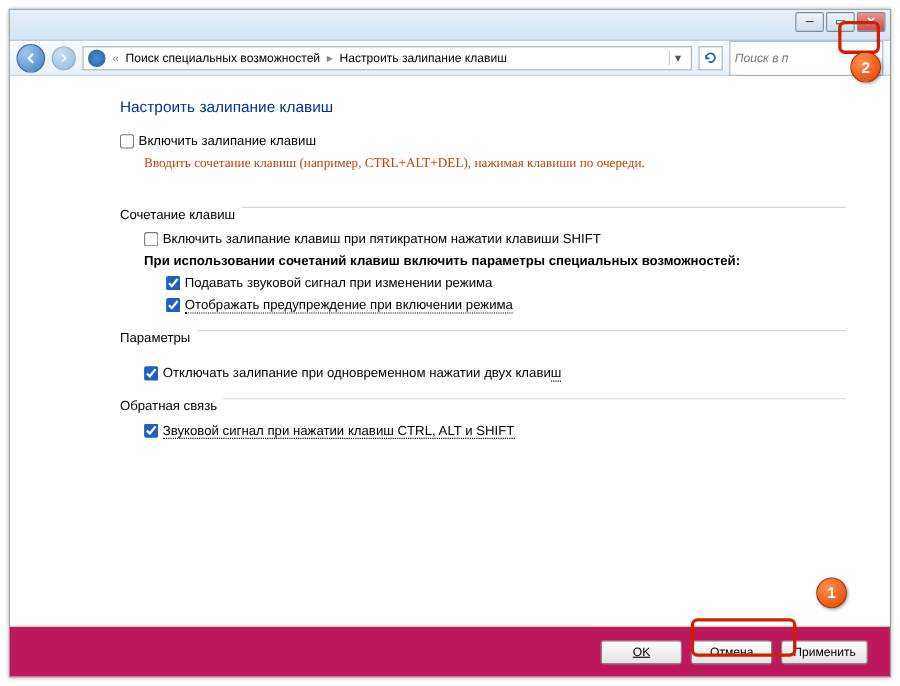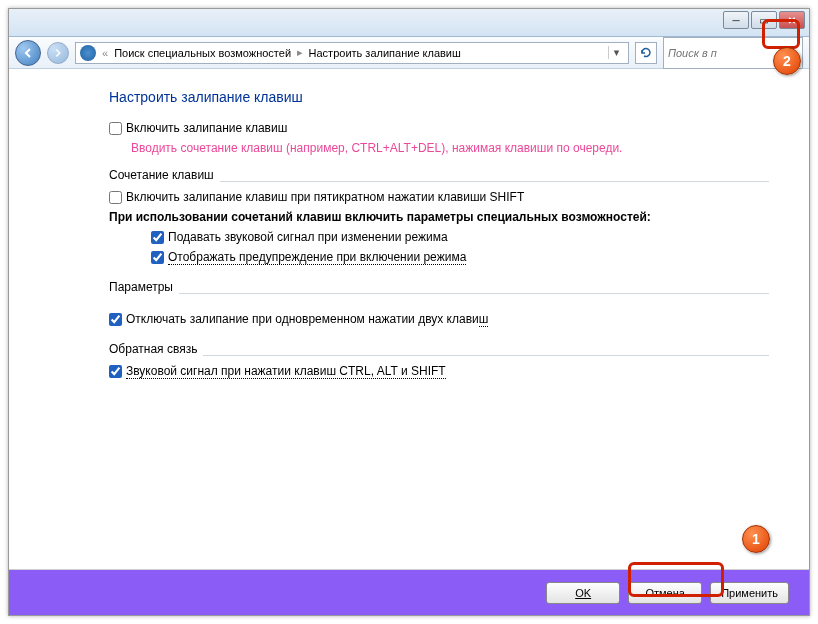--- a/index.html
+++ b/index.html
@@ -20,29 +20,29 @@
 .addr-sep { color: #888; }
 .addr-drop { width: 16px; text-align: center; color: #555; border-left: 1px solid #ccc; cursor: pointer; }
 .refresh-btn { width: 22px; height: 22px; border: 1px solid #a0b0c0; background: #fff; display: flex; align-items: center; justify-content: center; color: #2060a0; cursor: pointer; }
 .search-box { width: 140px; height: 22px; border: 1px solid #a0b0c0; background: #fff; padding: 15px 4px; font-size: 11px; font-style: italic; color: #888; }
 
 .content { padding: 20px 40px 0 100px; height: 498px; overflow: hidden; }
 .page-title { color: #003399; font-size: 14px; font-weight: normal; margin-bottom: 16px; }
 .checkbox-row { display: flex; align-items: center; gap: 4px; margin-bottom: 6px; }
 .checkbox-row input[type=checkbox] { width: 13px; height: 13px; cursor: pointer; }
 .checkbox-row.checked input[type=checkbox] { accent-color: #2060c0; }
-.desc-text { margin-left: 22px; margin-bottom: 13px; color: #ec4899; }
-.group-line { display: flex; align-items: flex-end; gap: 6px; margin-bottom: 8px; }
+.desc-text { margin-left: 22px; margin-bottom: 32px; color: #c2410c; font-family: Liberation Serif, serif; }
+.group-line { display: flex; align-items: flex-start; gap: 6px; margin-bottom: 8px; }
 .group-line .hr { flex: 1; height: 1px; background: #d0d8e0; }
-.indent1 { }
+.indent1 { margin-left: 22px; }
 .indent2 { margin-left: 42px; }
 .spacer { height: 10px; }
 .dotted { border-bottom: 1px dotted #000; }
 
-.footer { position: absolute; bottom: 0; left: 0; right: 0; height: 46px; background: #8b5cf6; border-top: 1px solid #d0d0d0; display: flex; align-items: center; justify-content: flex-end; padding: 0 20px; gap: 8px; }
+.footer { position: absolute; bottom: 0; left: 0; right: 0; height: 46px; background: #be185d; border-top: 1px solid #d0d0d0; display: flex; align-items: center; justify-content: flex-end; padding: 0 20px; gap: 8px; }
 .dlg-btn { min-width: 74px; height: 22px; border: 1px solid #888; background: linear-gradient(to bottom, #fefefe, #e4e4e4); border-radius: 3px; font-size: 11px; cursor: pointer; padding: 0 10px; }
 
 .callout { position: absolute; width: 28px; height: 28px; border-radius: 50%; background: radial-gradient(circle at 35% 30%, #ff9050, #e04000); border: 1px solid #a03000; box-shadow: 1px 1px 3px rgba(0,0,0,0.4); display: flex; align-items: center; justify-content: center; color: #fff; font-weight: bold; font-size: 14px; z-index: 100; }
 .highlight-box { position: absolute; border: 3px solid #d02000; border-radius: 6px; pointer-events: none; z-index: 90; }
 </style>
 </head>
 <body>
 
 <div class="outer-frame">
 

